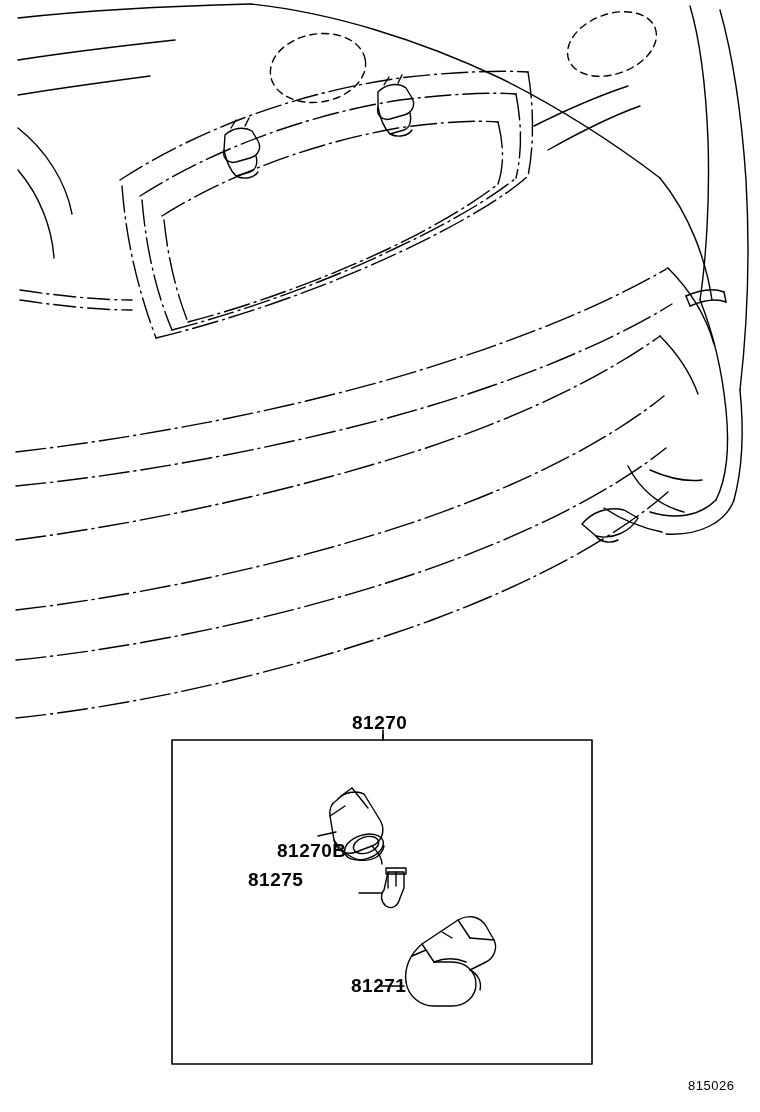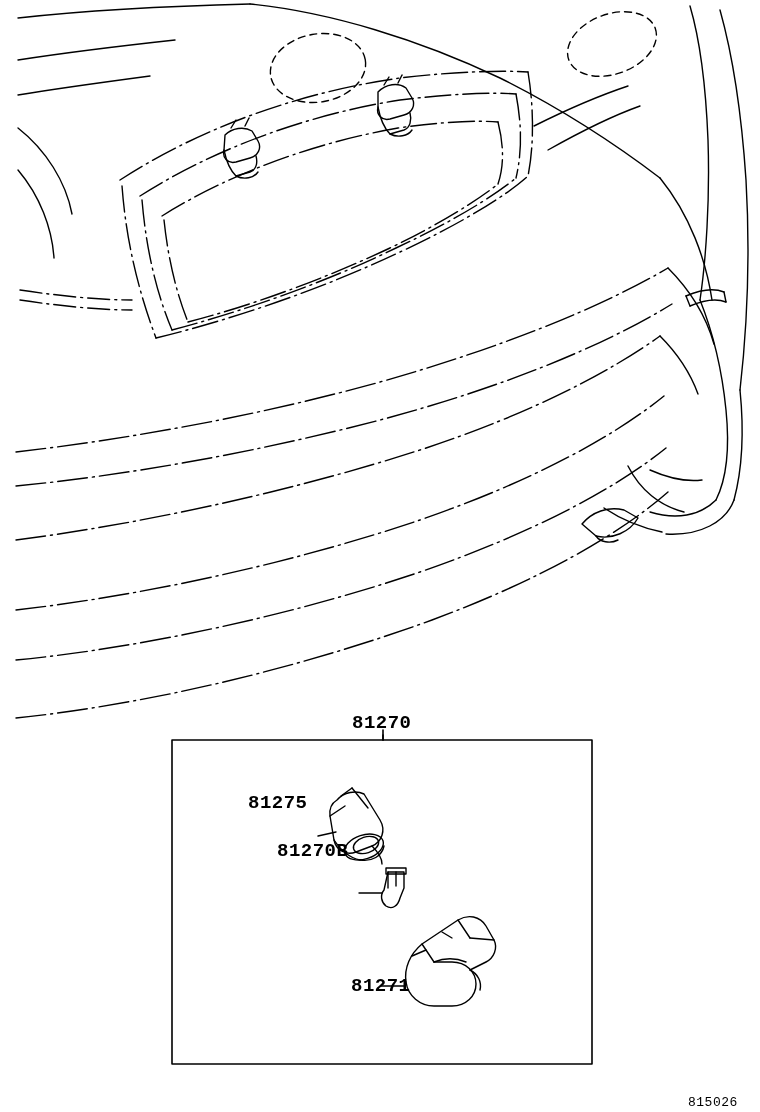--- a/index.html
+++ b/index.html
@@ -24,37 +24,37 @@
   svg.diagram {
     position: absolute;
     left: 0;
     top: 0;
     width: 760px;
     height: 1112px;
     display: block;
   }
   .label {
     position: absolute;
-    font-family: Liberation Mono, monospace;
+    font-family: Liberation Sans, sans-serif;
     font-size: 19px;
     font-weight: bold;
     color: #000000;
     letter-spacing: 0.5px;
     white-space: nowrap;
   }
   .label.small {
     font-size: 13px;
     font-weight: normal;
     letter-spacing: 0.5px;
   }
   #label-81270 { left: 352px; top: 712px; }
-  #label-81275 { left: 248px; top: 792px; }
+  #label-81275 { left: 248px; top: 869px; }
   #label-81270B { left: 277px; top: 840px; }
   #label-81271 { left: 311px; top: 975px; margin-left: 40px; }
-  #label-figure-code { left: 688px; top: 1078px; margin-top: 17px; }
+  #label-figure-code { left: 688px; top: 1078px; }
 </style>
 </head>
 <body>
 
 <div id="diagram-root">
 
   <svg class="diagram" viewBox="0 0 760 1112" xmlns="http://www.w3.org/2000/svg">
     <g fill="none" stroke="#000000" stroke-width="1.4" stroke-linecap="round" stroke-linejoin="round">
 
       <path d="M18 18 C 90 10, 170 6, 250 4"></path>

